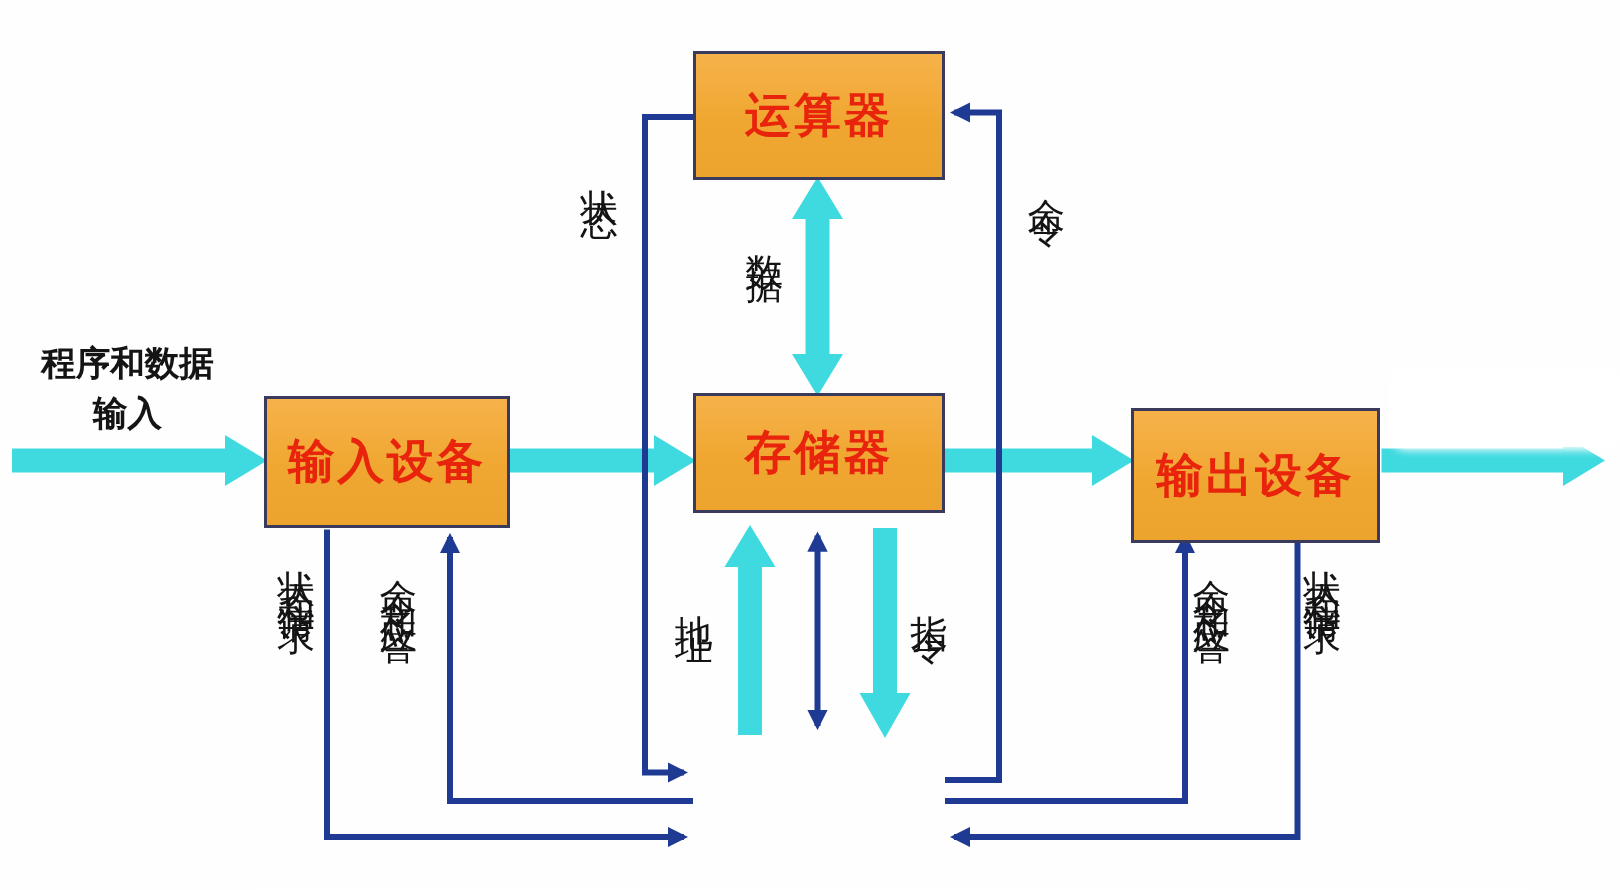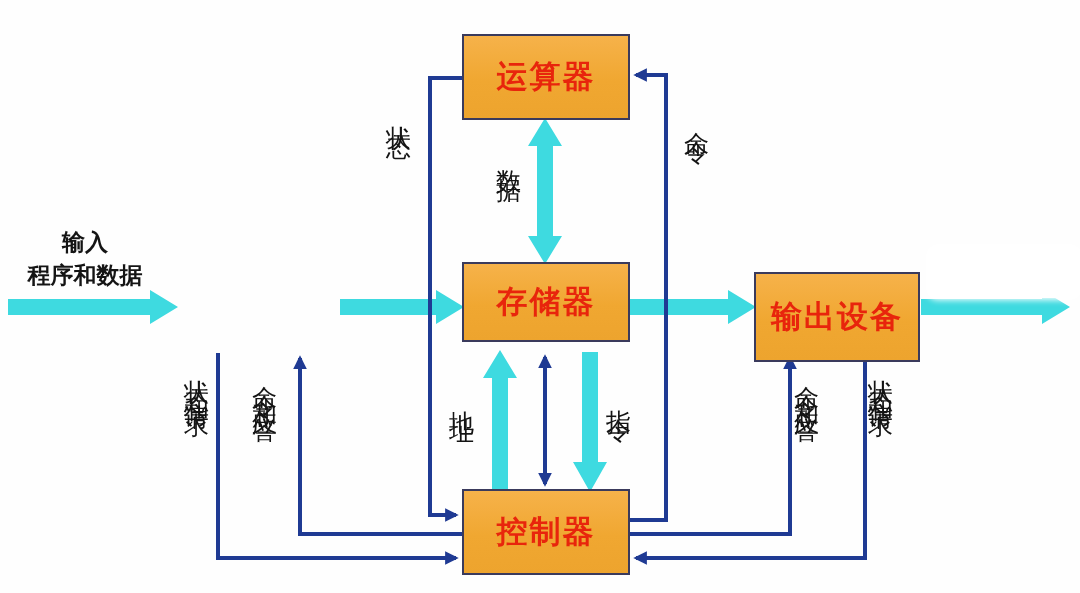--- a/index.html
+++ b/index.html
@@ -65,33 +65,33 @@
       <path d="M630,534 H790 V358" marker-end="url(#na)" stroke="#1F3A93"></path>
       <path d="M865,353 V558 H636" marker-end="url(#na)" stroke="#1F3A93"></path>
     </g>
   </svg>
 
   <div class="smudge"></div>
 
   <div class="box box-alu">
     <span>运算器</span>
   </div>
+  <div class="box box-input">
+    <span>输入设备</span>
+  </div>
   <div class="box box-memory">
     <span>存储器</span>
   </div>
   <div class="box box-output">
     <span>输出设备</span>
   </div>
-  <div class="box box-control">
-    <span>控制器</span>
-  </div>
 
   <div class="hlabel">
+    <div>程序和数据</div>
     <div>输入</div>
-    <div>程序和数据</div>
   </div>
 
   <div class="vlabel lbl-status-alu">状态</div>
   <div class="vlabel lbl-data">数据</div>
   <div class="vlabel lbl-command-alu">命令</div>
   <div class="vlabel lbl-address">地址</div>
   <div class="vlabel lbl-instruction">指令</div>
   <div class="vlabel lbl-sr-left">状态和请求</div>
   <div class="vlabel lbl-cr-left">命令和应答</div>
   <div class="vlabel lbl-cr-right">命令和应答</div>

